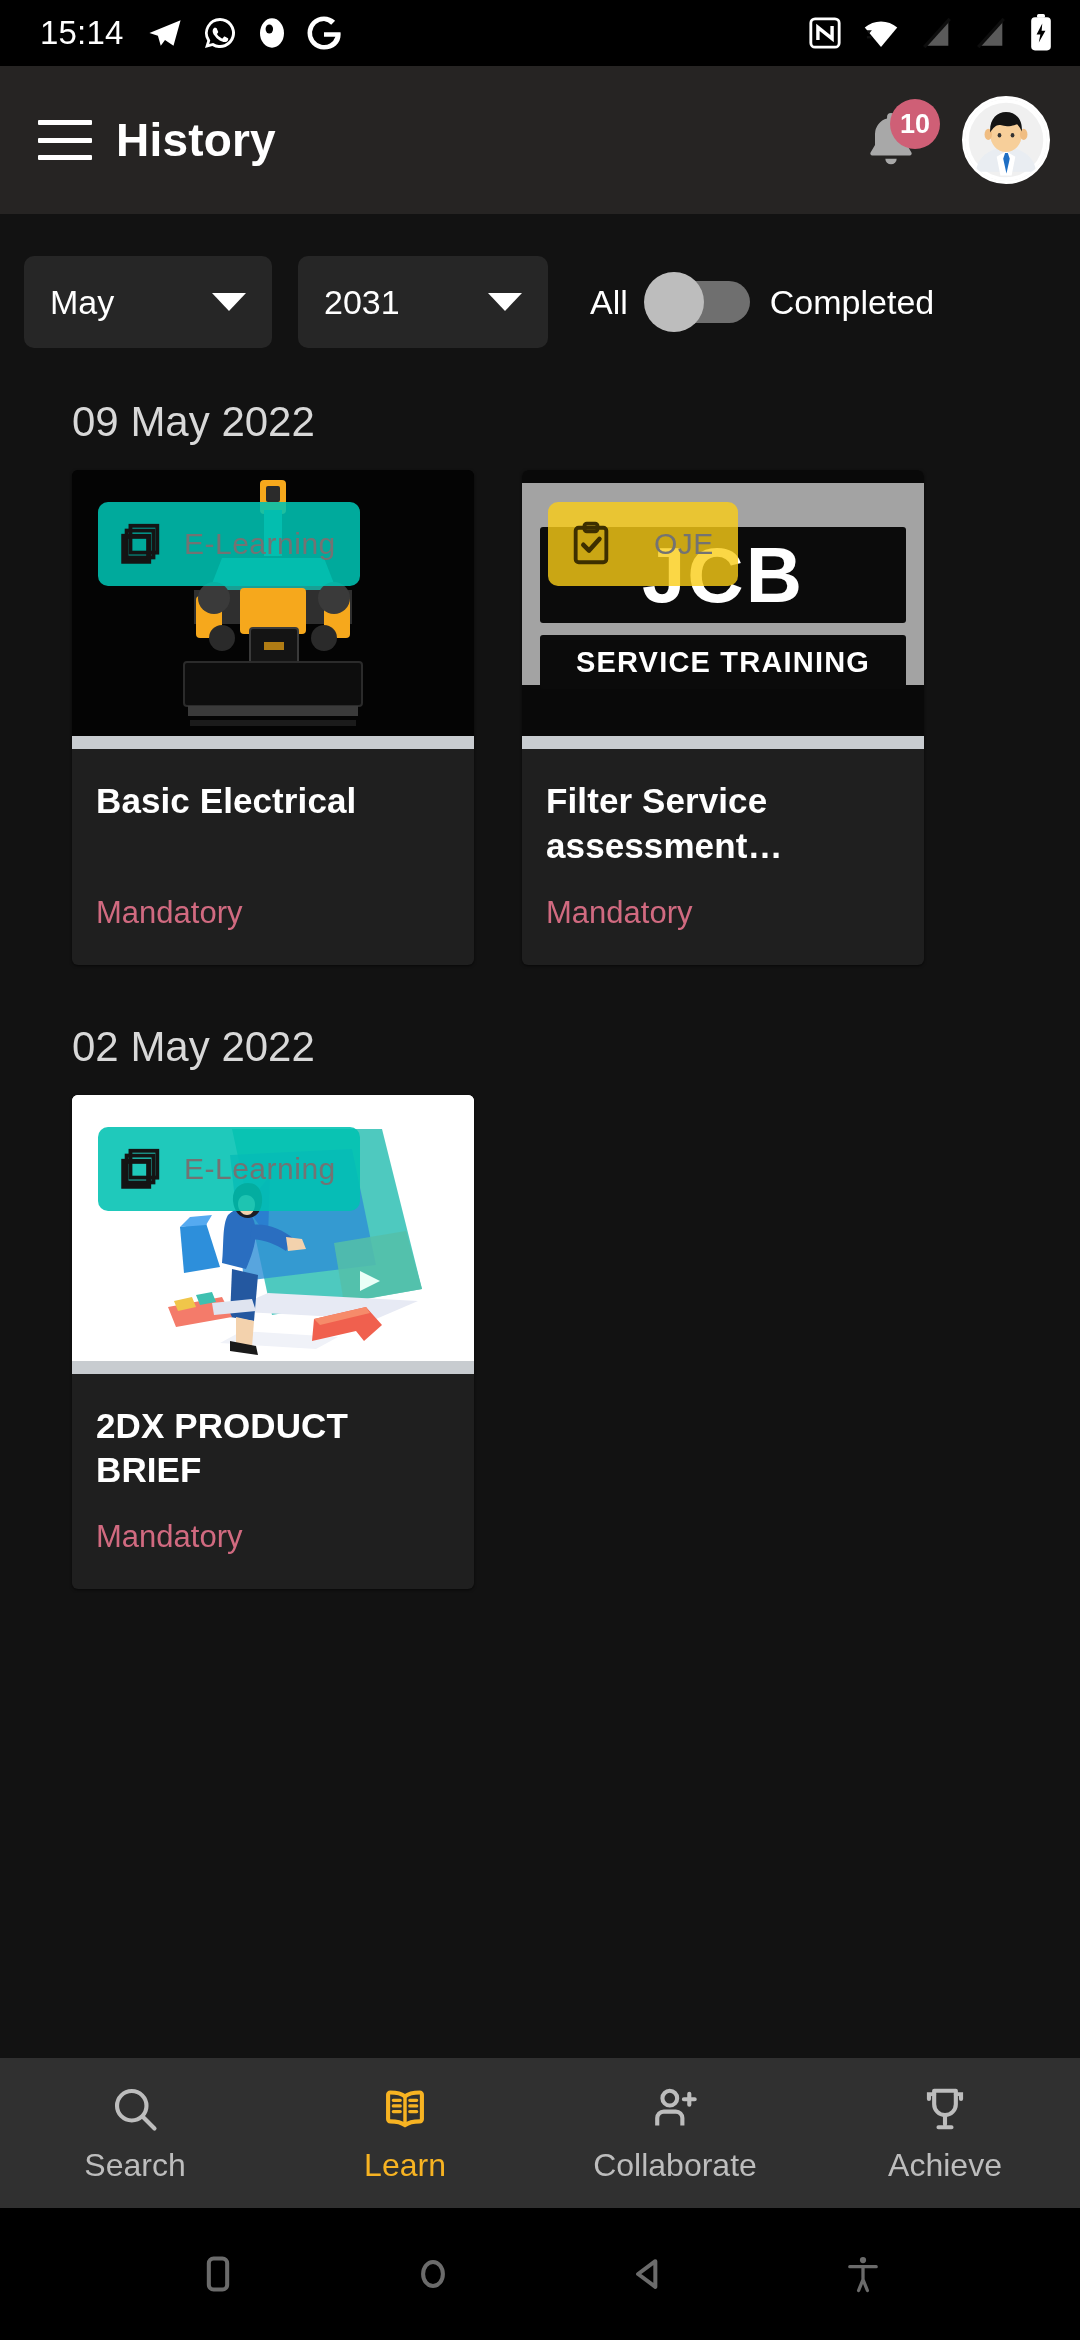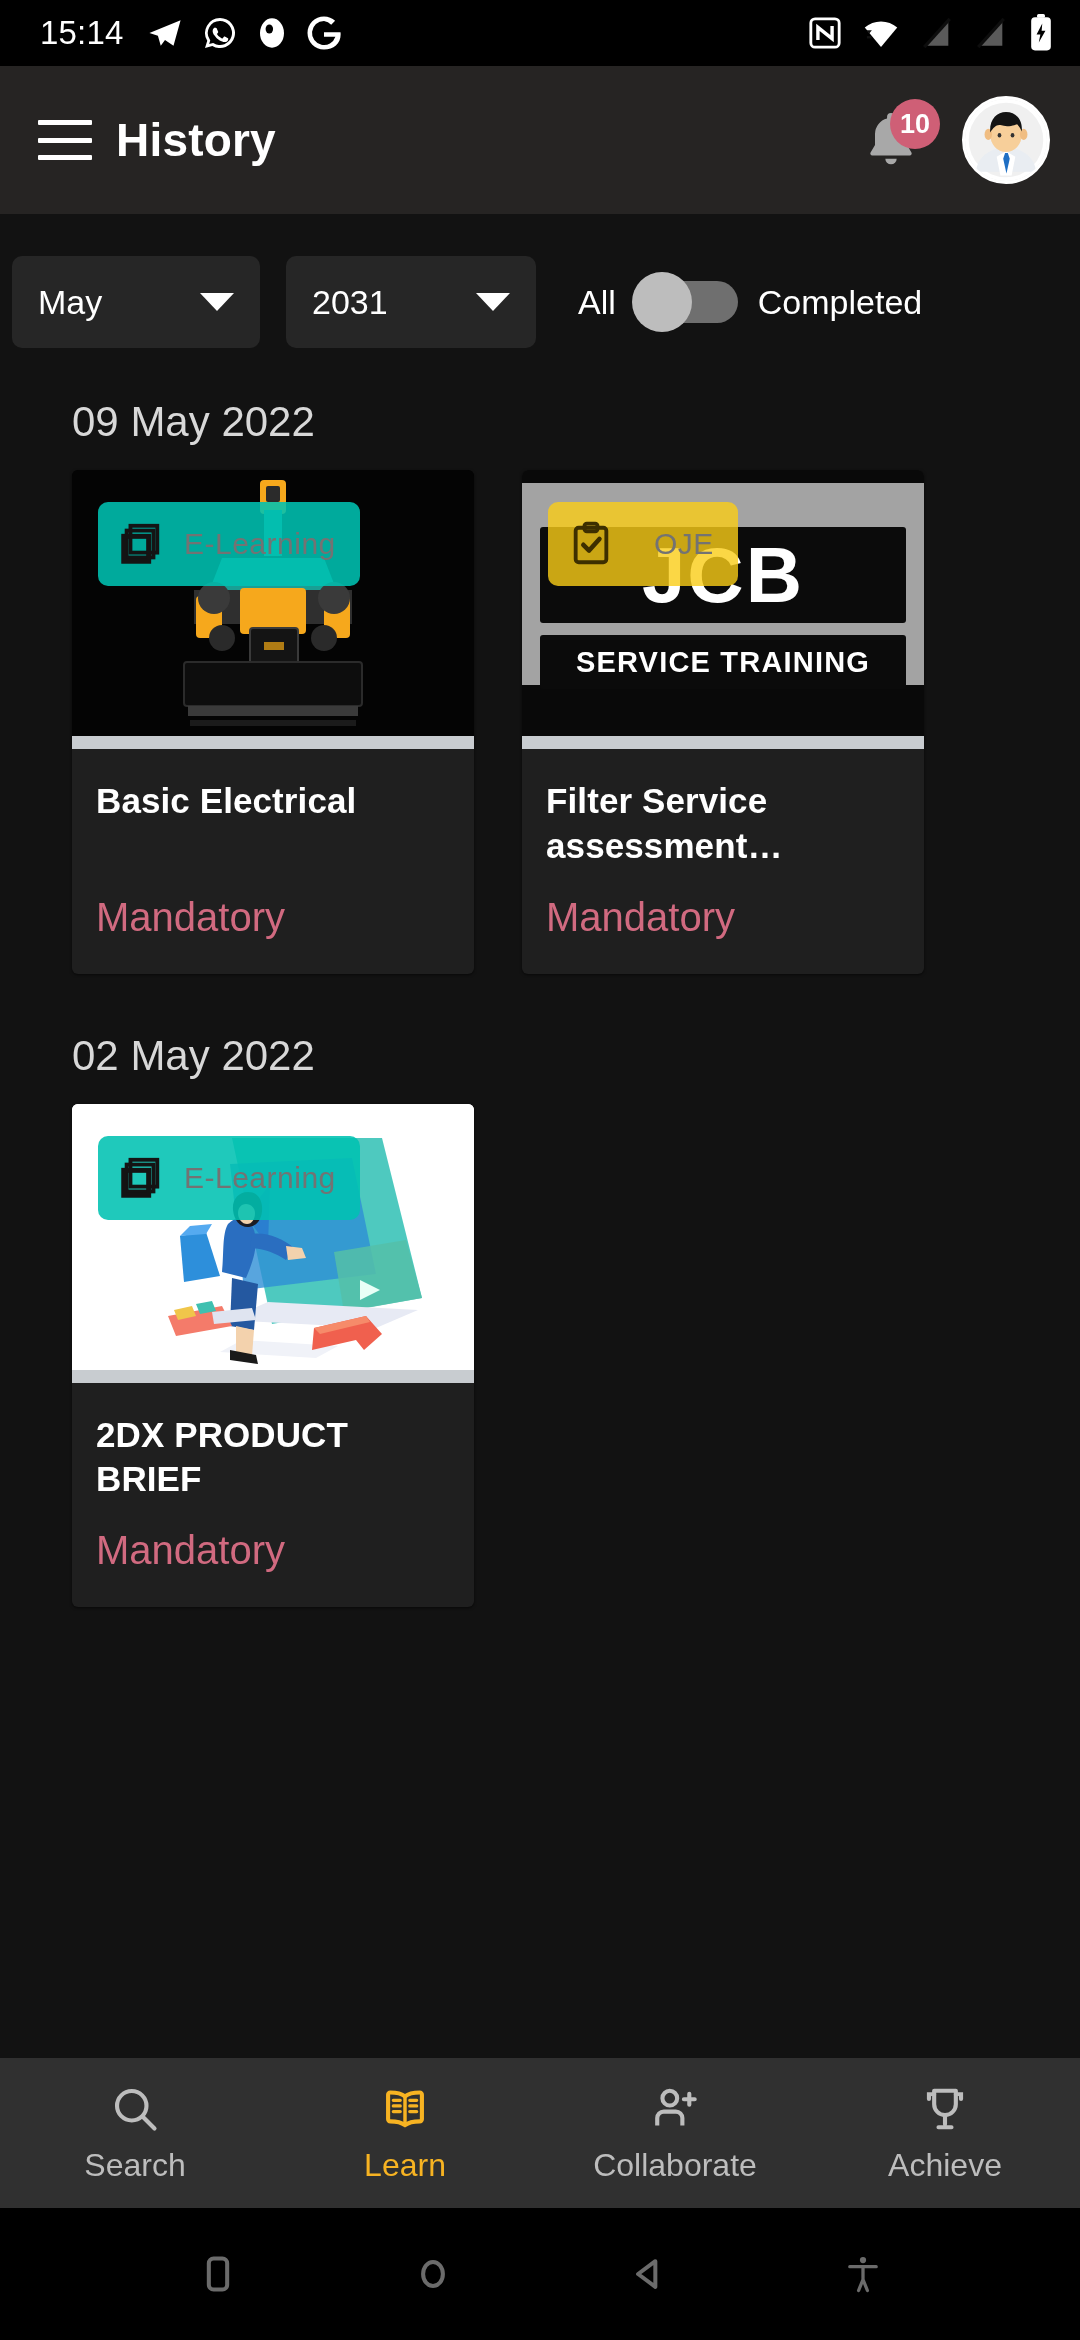--- a/index.html
+++ b/index.html
@@ -51,21 +51,21 @@
   .avatar {
     width: 88px; height: 88px; border-radius: 50%;
     background: #f3f3f3; border: 3px solid #ffffff;
     margin-left: 28px; overflow: hidden; position: relative;
     flex: 0 0 auto;
   }
 
   
   .filterbar {
     background: #121212;
-    padding: 42px 0 28px 0;
+    padding: 42px 0 28px 12px;
     display: flex; align-items: center;
     flex: 0 0 auto;
   }
   .select {
     background: #262626; border-radius: 10px;
     height: 92px; display: flex; align-items: center;
     padding: 0 26px; cursor: pointer;
   }
   .select.month { width: 248px; margin-left: 12px; }
   .select.year { width: 250px; margin-left: 26px; }
@@ -117,21 +117,21 @@
   }
   .type-badge.elearning { background: rgba(0,193,178,.88); }
   .type-badge.oje { background: rgba(250,205,22,.80); gap: 40px; }
   .type-badge-text { font-size: 30px; color: #737373; letter-spacing: .5px; }
   .progress-strip { height: 13px; background: #c8ccd0; width: 100%; }
   .card-body { padding: 30px 24px 34px 24px; flex: 1 1 auto; display: flex; flex-direction: column; }
   .card-title {
     color: #ffffff; font-size: 35px; font-weight: 700;
     line-height: 1.28; letter-spacing: .1px;
   }
-  .card-tag { color: #d16a80; font-size: 40px; margin-top: auto; padding-top: 26px; }
+  .card-tag { color: #d16a80; font-size: 31px; margin-top: auto; padding-top: 26px; }
   .card.tall .card-body { min-height: 194px; }
 
   
   .exc { position: absolute; left: 0; top: 0; width: 100%; height: 100%; }
   
   .iso { position: absolute; left: 0; top: 0; width: 100%; height: 100%; }
   
   .jcb-plate { position: absolute; left: 0; top: 13px; width: 100%; height: 202px; background: #a3a3a3; }
   .jcb-word {
     position: absolute; left: 18px; top: 44px; width: calc(100% - 36px); height: 96px;

